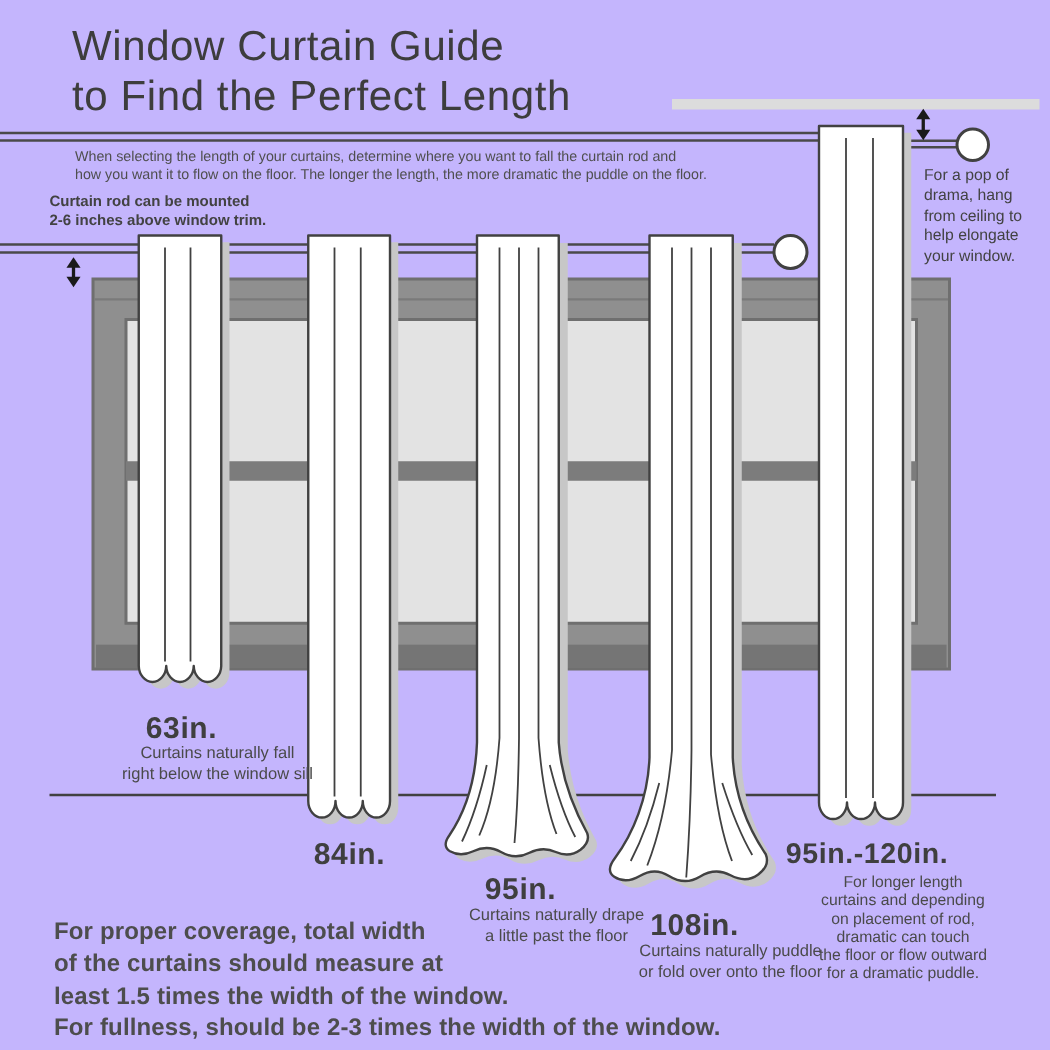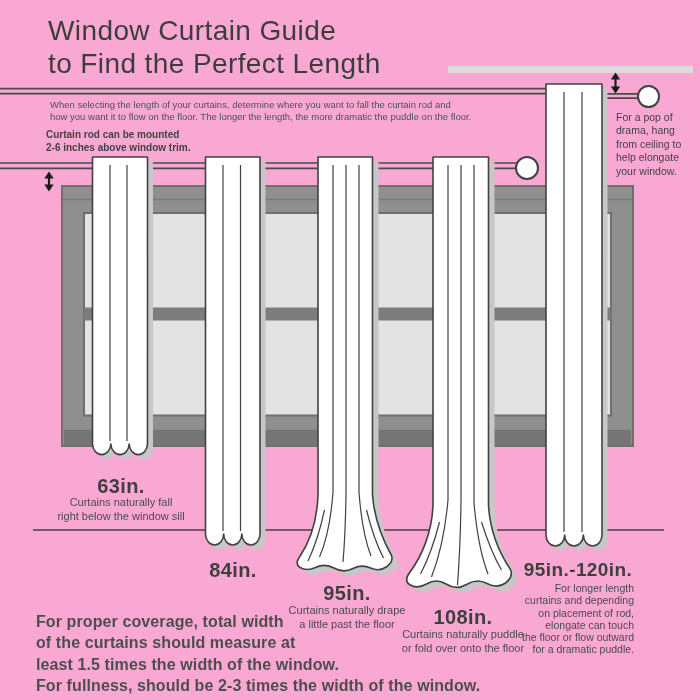--- a/index.html
+++ b/index.html
@@ -1,44 +1,44 @@
 <!DOCTYPE html>
 <html><head>
 <meta charset="utf-8">
 <style>
   html,body{margin:0;padding:0;background:#fff;}
   .stage{
-    position:relative;width:700px;height:700px;background:#f9a8d4;
+    position:relative;width:700px;height:700px;background:#c4b5fd;
     font-family:"Liberation Sans", sans-serif;overflow:hidden;color:#414141;
   }
   .abs{position:absolute;}
   svg{display:block;}
   .title{
     left:48px;top:14px;font-size:28px;line-height:33px;font-weight:400;
     color:#3d3d3d;letter-spacing:0.4px;
   }
   .intro{
     left:50px;top:99px;font-size:9.5px;line-height:12.4px;color:#4f4f4f;font-weight:400;
   }
   .rod-note{
-    left:46px;top:129px;font-size:10px;line-height:12.6px;color:#424242;font-weight:700;
+    left:33px;top:129px;font-size:10px;line-height:12.6px;color:#424242;font-weight:700;
   }
   .ceiling-note{
     left:616px;top:111px;font-size:10.5px;line-height:13.4px;color:#424242;font-weight:400;
   }
   .num-label{
     transform:translateX(-50%);font-size:20px;color:#3f3f3f;letter-spacing:0.4px;
     font-weight:700;white-space:nowrap;
   }
   .num-label.range{font-size:19px;}
   .desc{
     transform:translateX(-50%);font-size:11px;line-height:13.6px;color:#4a4a4a;
-    text-align:center;white-space:nowrap;font-weight:400;
+    text-align:center;white-space:nowrap;font-weight:400;margin-left:24px;
   }
-  .desc.small{font-size:10.5px;line-height:12.3px;text-align:right;}
+  .desc.small{font-size:10.5px;line-height:12.3px;}
   .coverage{
     left:36px;top:611px;font-size:16px;line-height:21.4px;font-weight:700;
     color:#4d4d4d;letter-spacing:0.1px;white-space:nowrap;
   }
 </style>
 </head>
 <body>
 
 <div class="stage">
 
@@ -175,21 +175,21 @@
   <div class="abs desc" style="left:463px;top:628px">
     <div>Curtains naturally puddle</div>
     <div>or fold over onto the floor</div>
   </div>
 
   <div class="abs num-label range" style="left:578px;top:559px">95in.-120in.</div>
   <div class="abs desc small" style="left:578px;top:582px">
     <div>For longer length</div>
     <div>curtains and depending</div>
     <div>on placement of rod,</div>
-    <div>elongate can touch</div>
+    <div>dramatic can touch</div>
     <div>the floor or flow outward</div>
     <div>for a dramatic puddle.</div>
   </div>
 
   <div class="abs coverage">
     <div>For proper coverage, total width</div>
     <div>of the curtains should measure at</div>
     <div>least 1.5 times the width of the window.</div>
     <div>For fullness, should be 2-3 times the width of the window.</div>
   </div>

